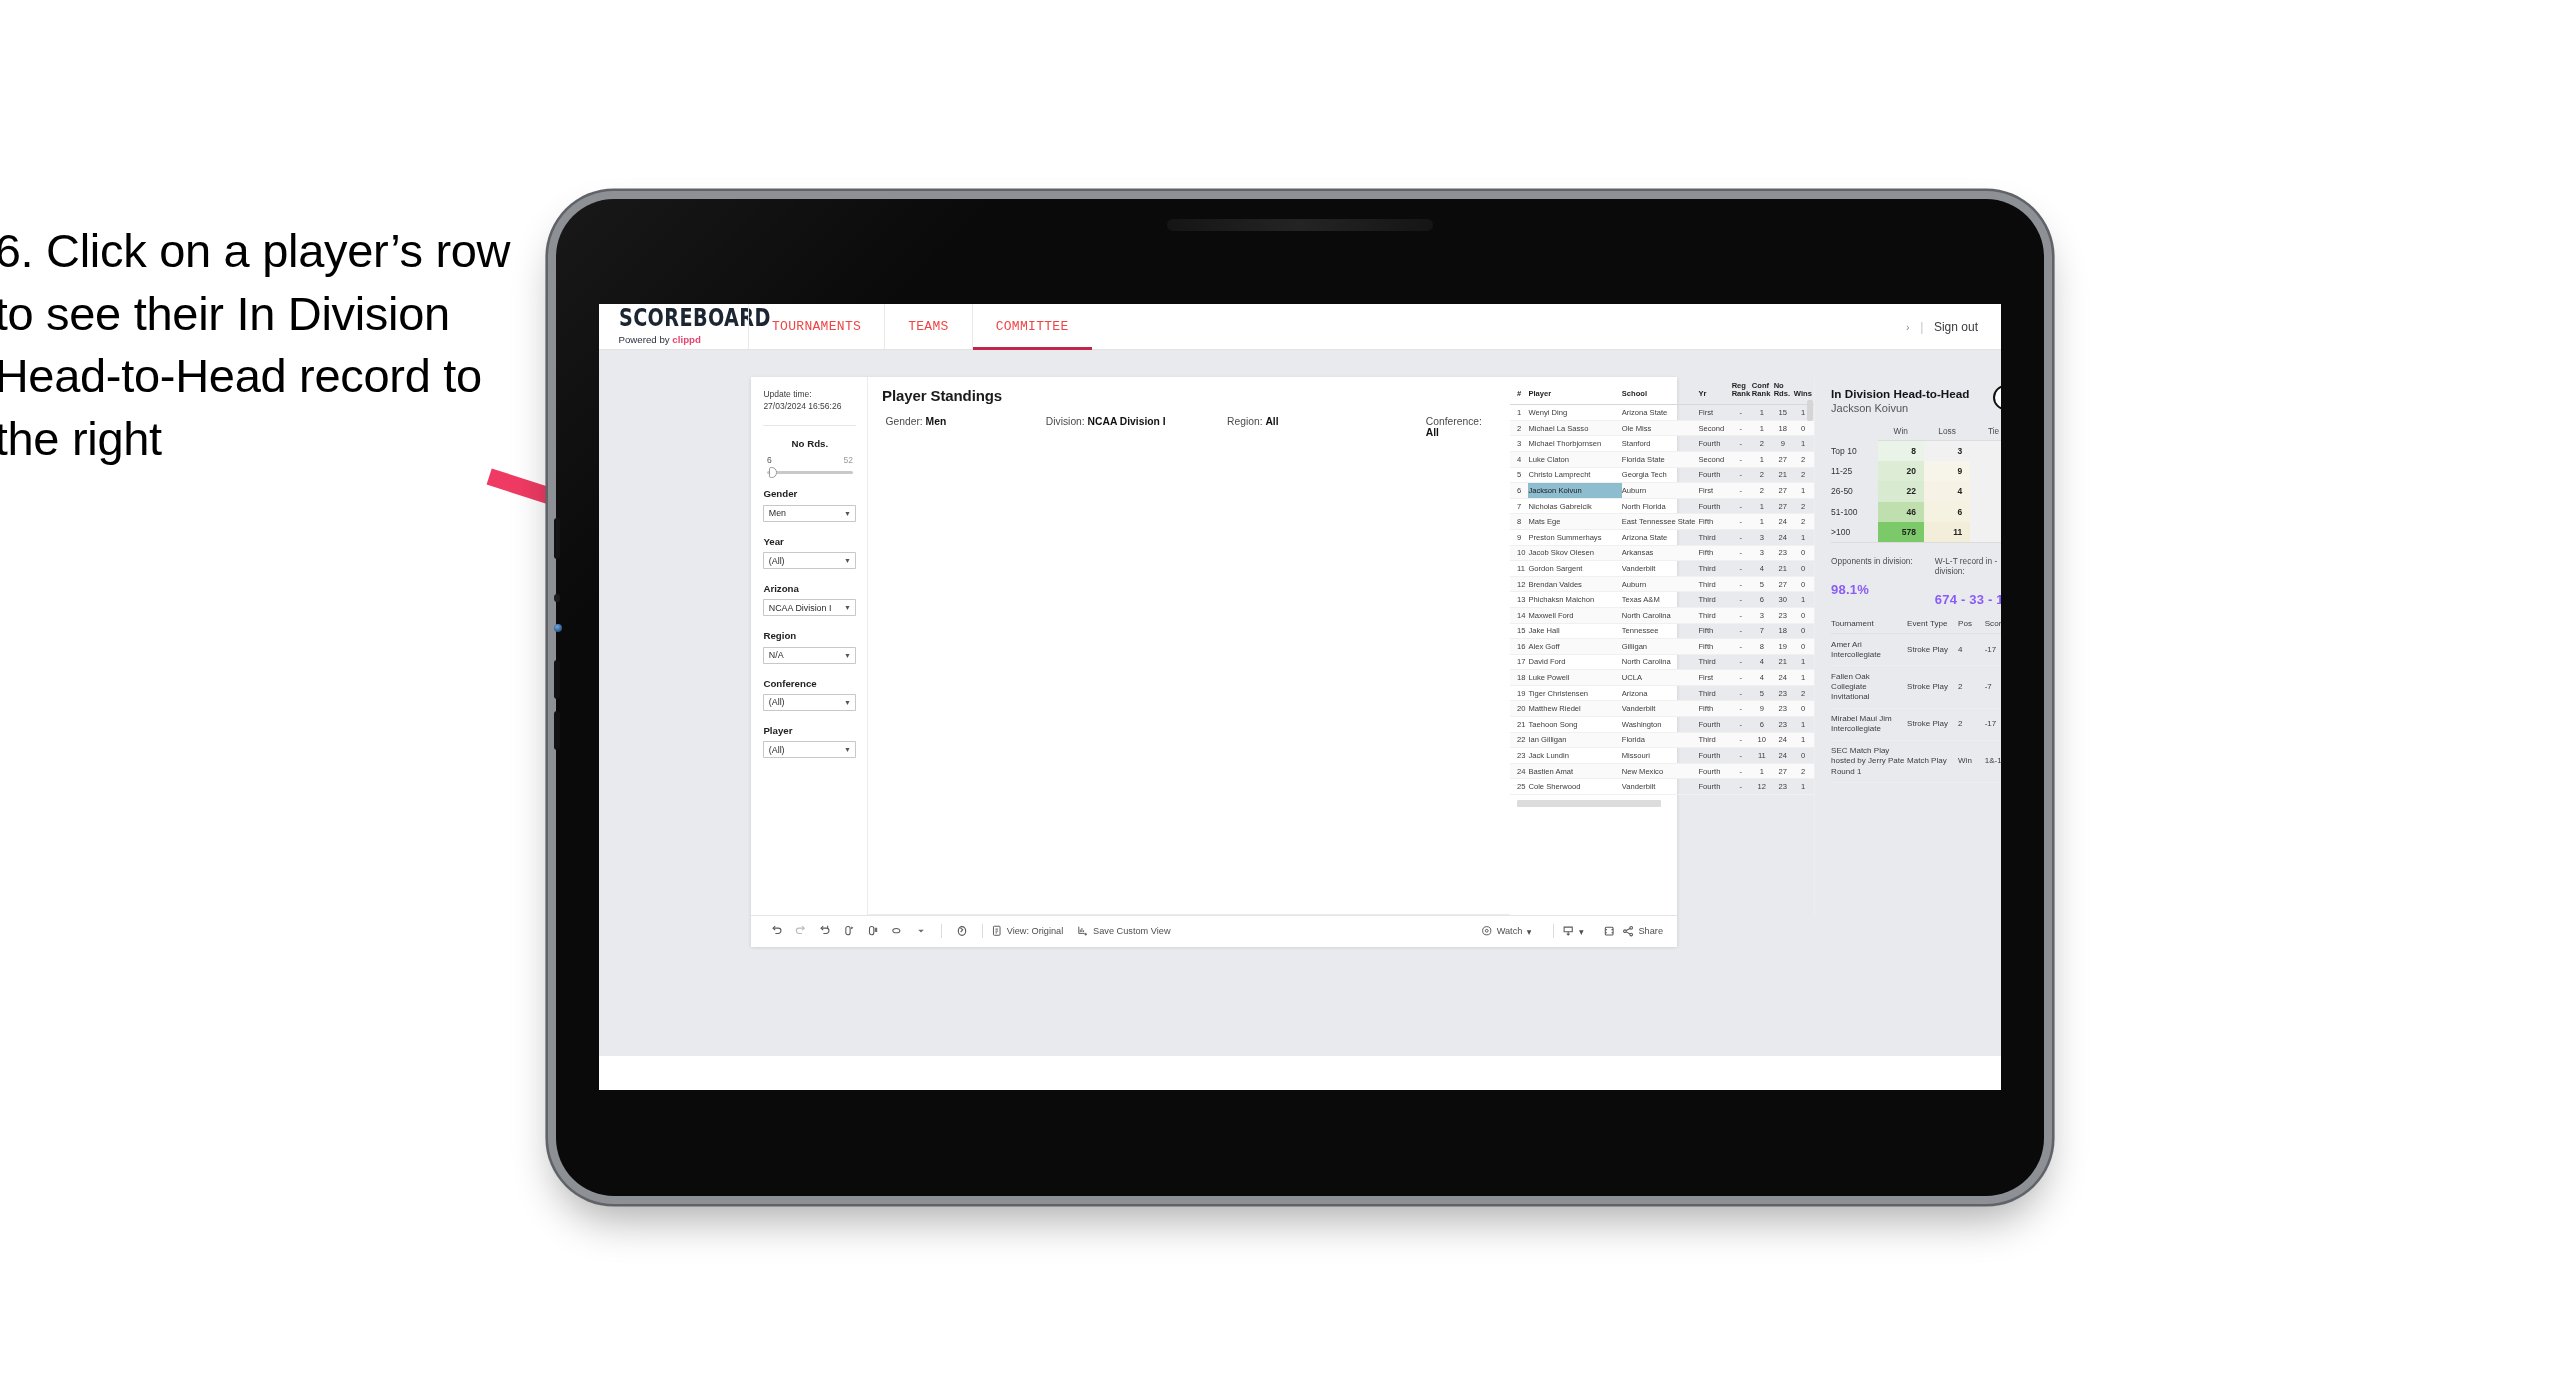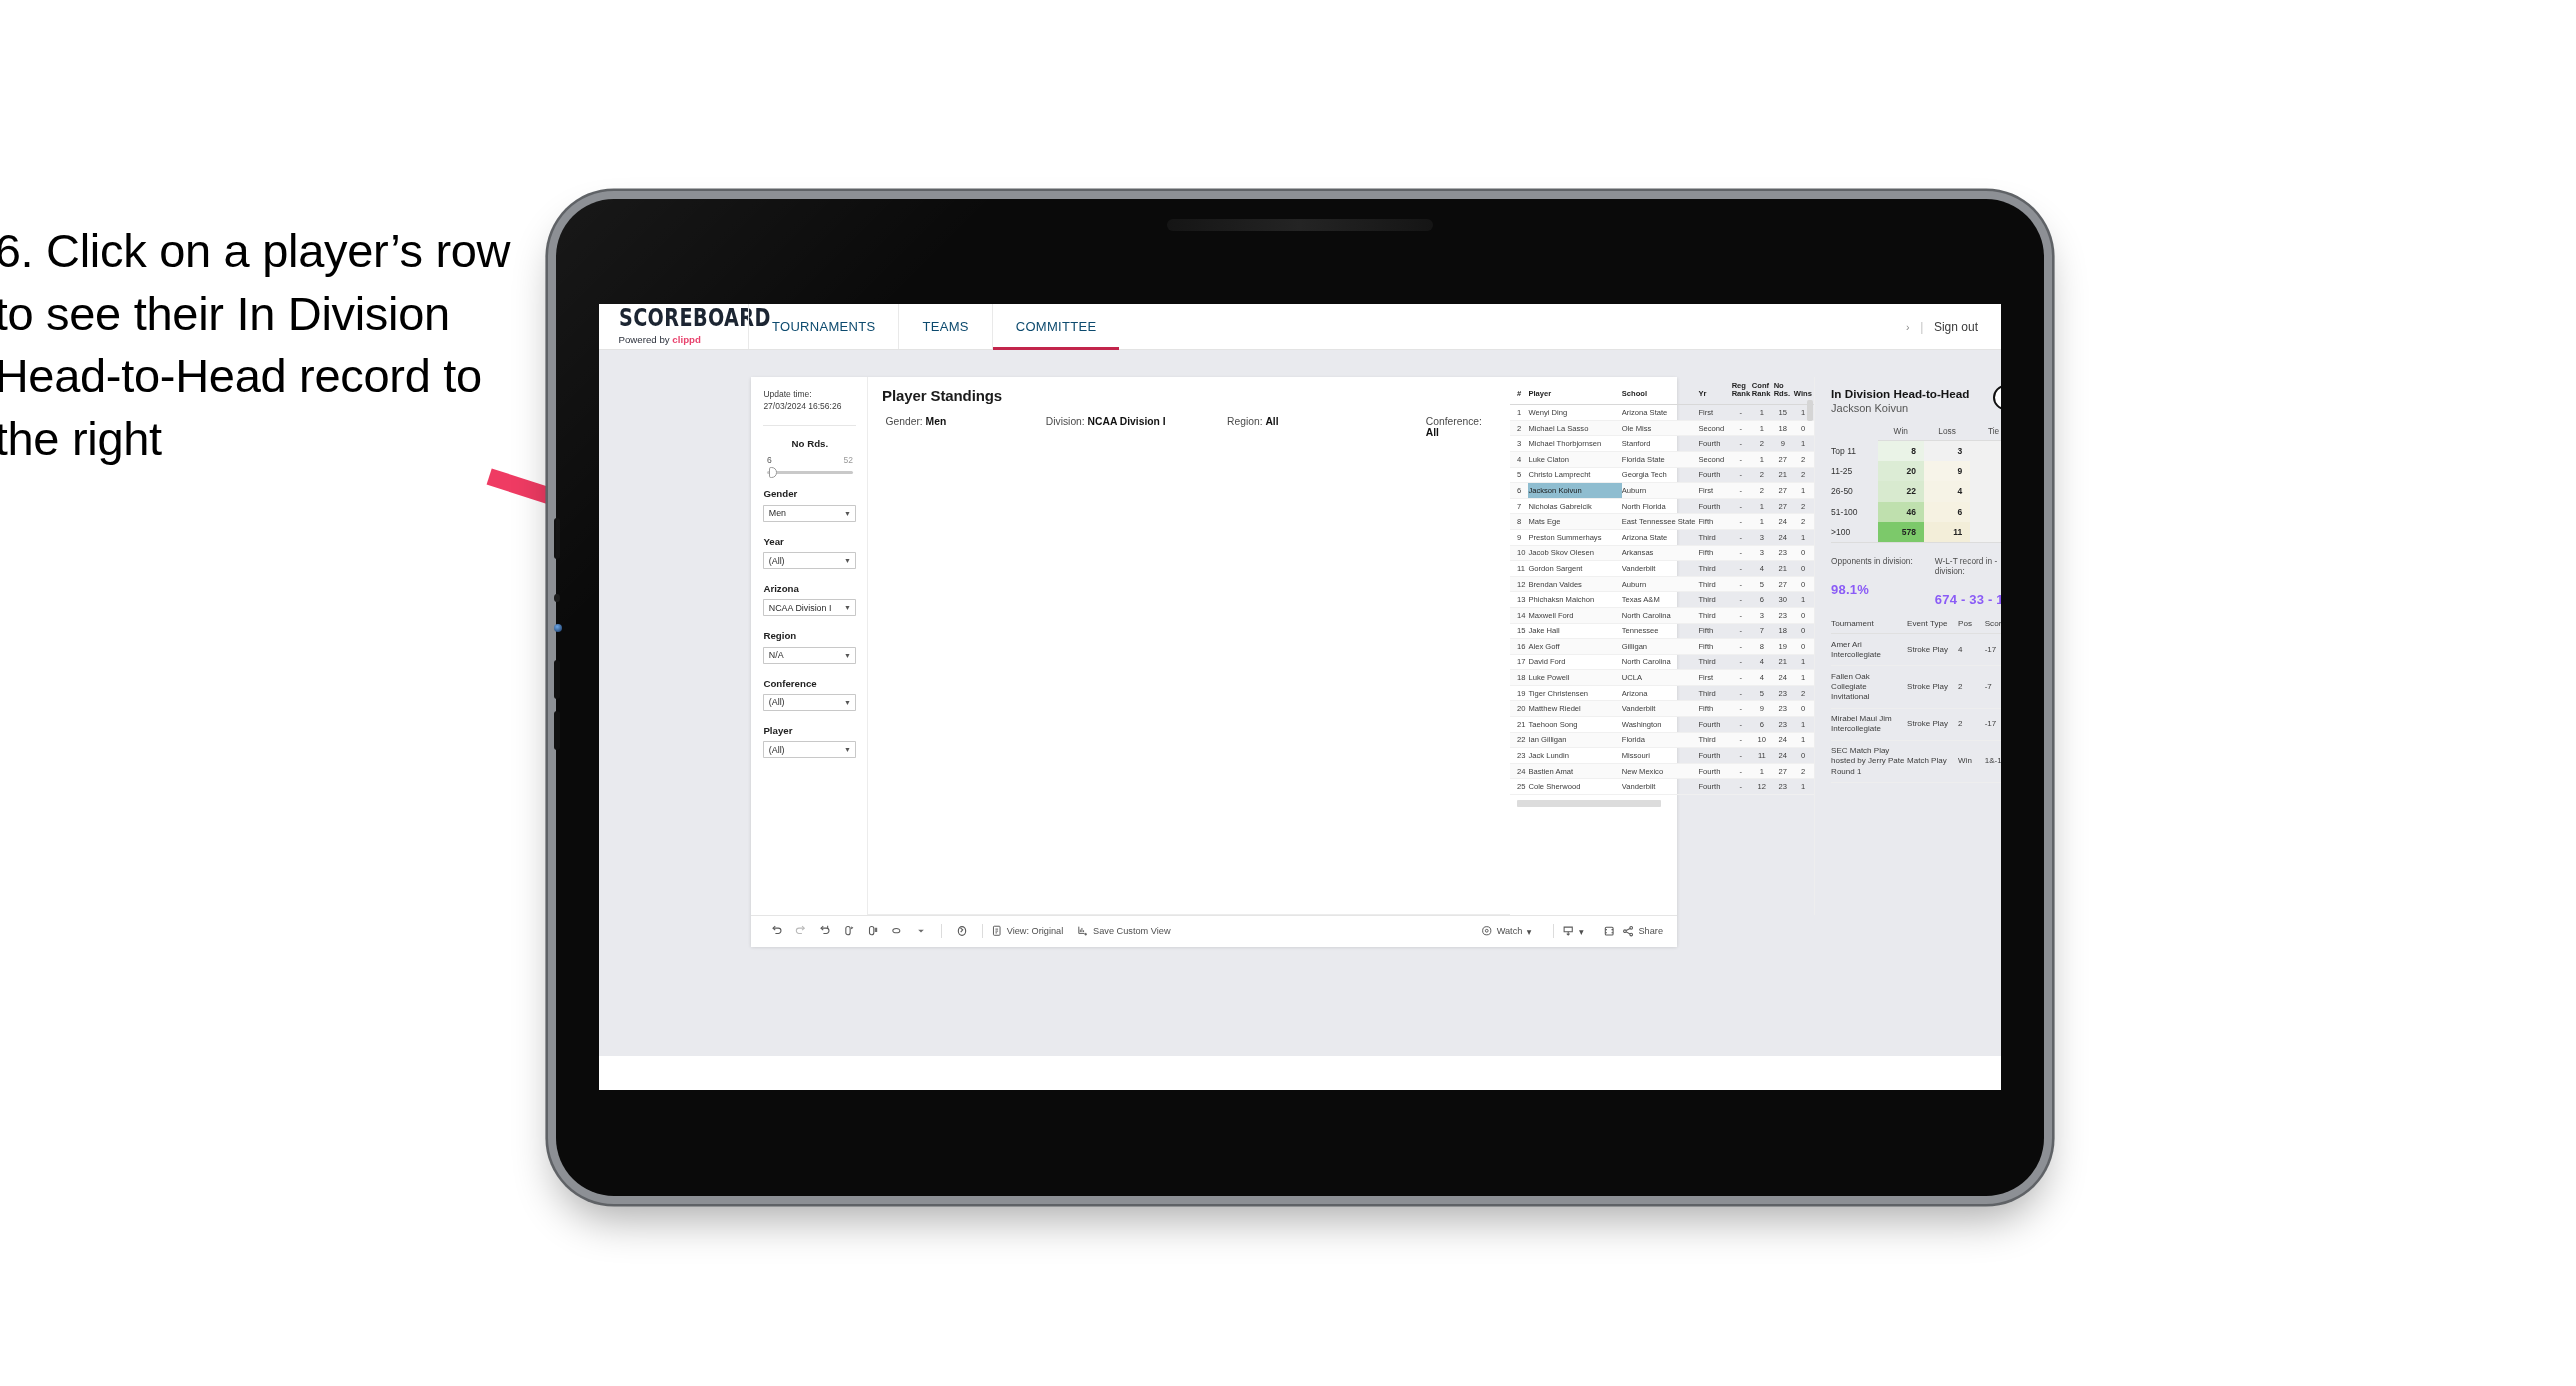--- a/index.html
+++ b/index.html
@@ -68,22 +68,22 @@
     font-weight: 700; font-size: 20.4px; letter-spacing: 0.4px;
     color: #1c2532; line-height: 1;
     transform: scaleY(1.18) scaleX(0.94); transform-origin: left center;
   }
   .brand-sub { font-size: 9.7px; color:#2a2f3a; margin-top: 6.2px; }
   .brand-sub b { color:#e8436d; font-weight:700; }
 
   .topnav { display:flex; align-items:stretch; }
   .topnav-item {
     display:flex; align-items:center; padding: 0 23px;
-    font-size: 13px; color:#0c4a6e; letter-spacing:0.3px;
-    border-left: 0.9px solid #e9e9e9; cursor:pointer; position:relative;
+    font-size: 13px; color:#ef4444; letter-spacing:0.3px;
+    border-left: 0.9px solid #e9e9e9; cursor:pointer; position:relative;font-family:Liberation Mono, monospace;
   }
   .topnav-item.active::after {
     content:""; position:absolute; left:0; right:0; bottom:-0.9px; height:2.7px; background:#c2254b;
   }
   .header-right {
     margin-left:auto; display:flex; align-items:center; gap: 10.6px;
     padding-right: 23px; font-size: 12px; color:#3b3b3b;
   }
   .hr-caret { color:#8a8a8a; font-size: 10.6px; }
   .hr-sep { color:#c5c5c5; }
@@ -649,21 +649,21 @@
                       <thead>
                         <tr>
                           <th class="lbl"></th>
                           <th>Win</th>
                           <th>Loss</th>
                           <th>Tie</th>
                         </tr>
                       </thead>
                       <tbody>
                           <tr>
-                            <td class="lbl">Top 11</td>
+                            <td class="lbl">Top 10</td>
                             <td class="v" style="background: rgb(234, 243, 231);">8</td>
                             <td class="v" style="background: rgb(241, 241, 241);">3</td>
                             <td class="v" style="background: rgb(241, 241, 241);">2</td>
                           </tr>
                           <tr>
                             <td class="lbl">11-25</td>
                             <td class="v" style="background: rgb(220, 236, 213);">20</td>
                             <td class="v" style="background: rgb(247, 244, 233);">9</td>
                             <td class="v" style="background: rgb(241, 241, 241);">5</td>
                           </tr>

